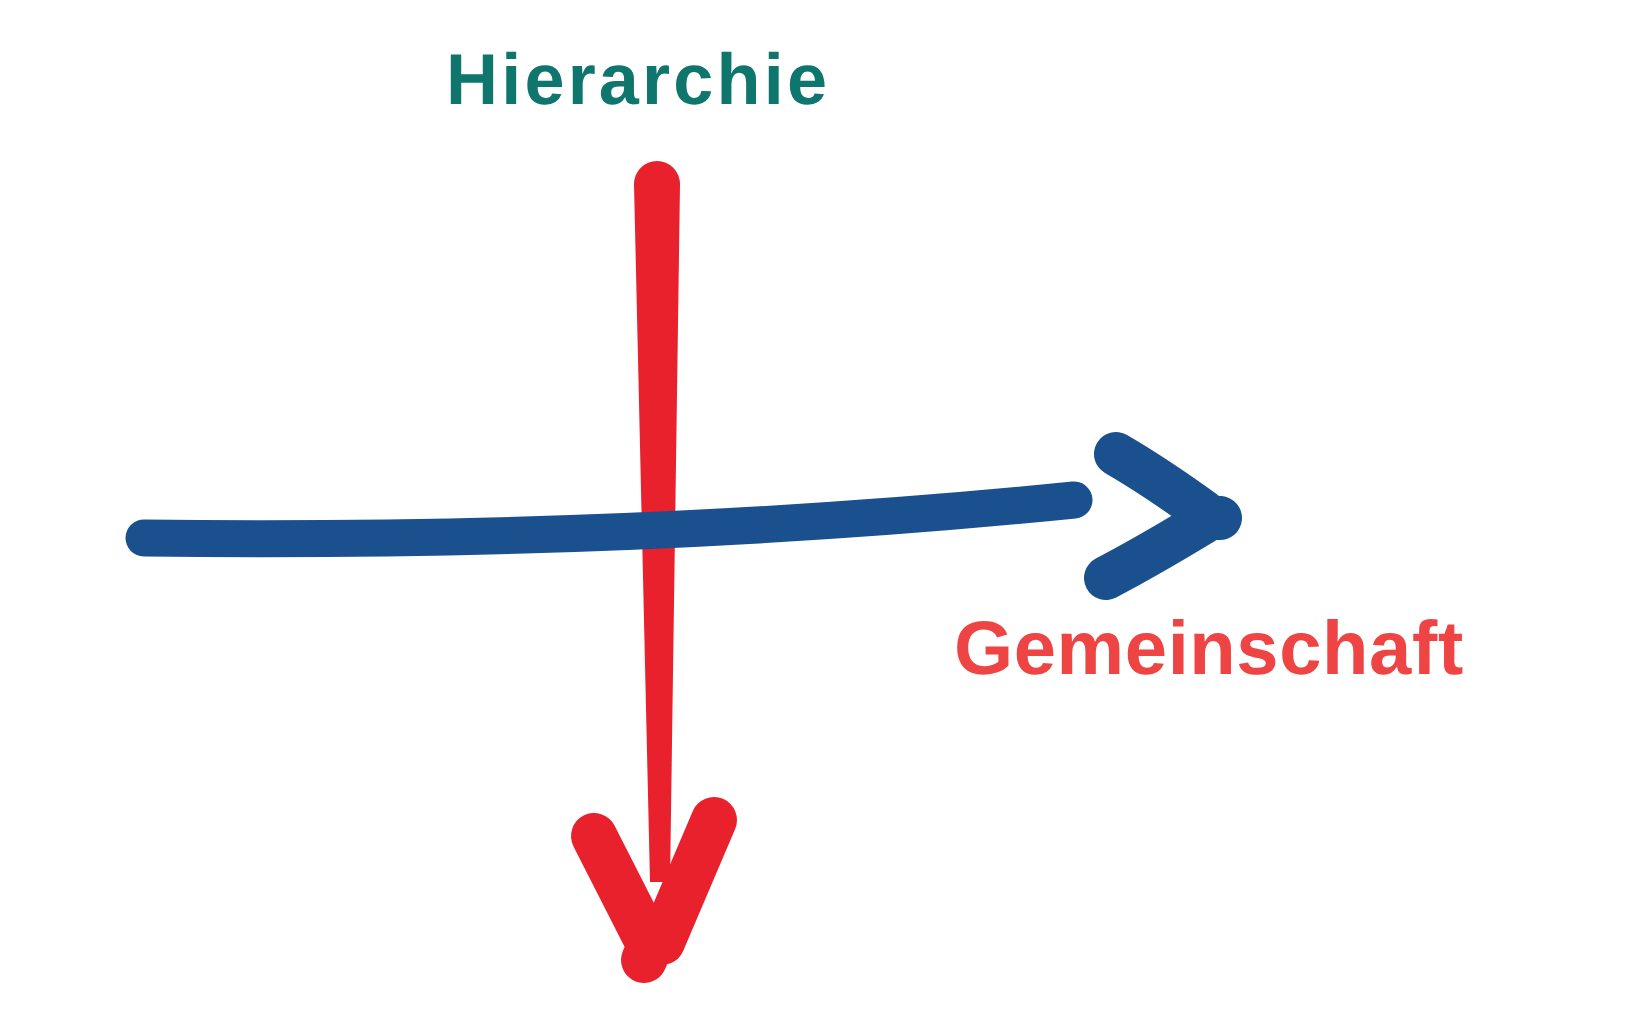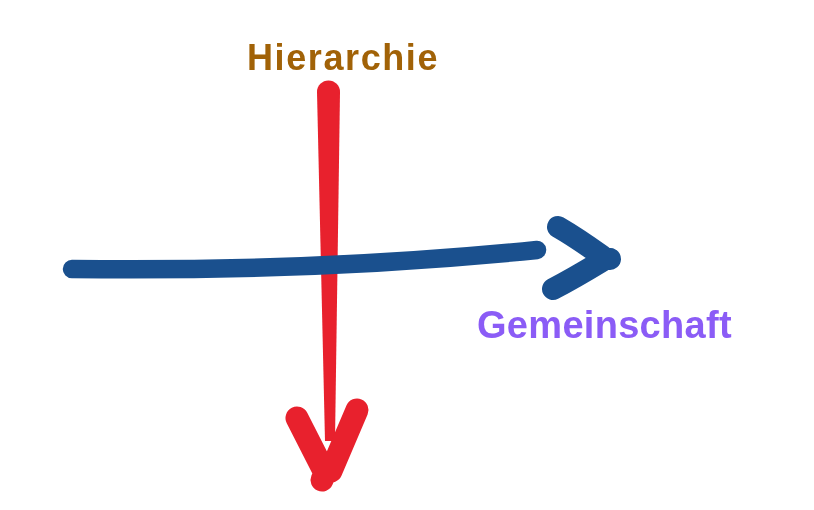--- a/index.html
+++ b/index.html
@@ -27,32 +27,31 @@
   }
   .axis-label {
     position: absolute;
     font-weight: bold;
     line-height: 1;
     white-space: nowrap;
     user-select: none;
   }
   .axis-label.vertical {
     left: 223px;
-    top: 40px;
+    top: 22px;
     font-size: 36px;
     letter-spacing: 1.6px;
-    color: #a16207;
-    margin-left: 24px;
+    color: #0f766e;
   }
   .axis-label.horizontal {
     left: 477px;
     top: 306px;
     font-size: 38px;
     letter-spacing: 0.3px;
-    color: #8b5cf6;
+    color: #ef4444;
   }
 </style>
 </head>
 <body>
 
 <div class="canvas">
 
   <svg class="arrows-svg" viewBox="0 0 814 510" xmlns="http://www.w3.org/2000/svg">
 
     <g>

